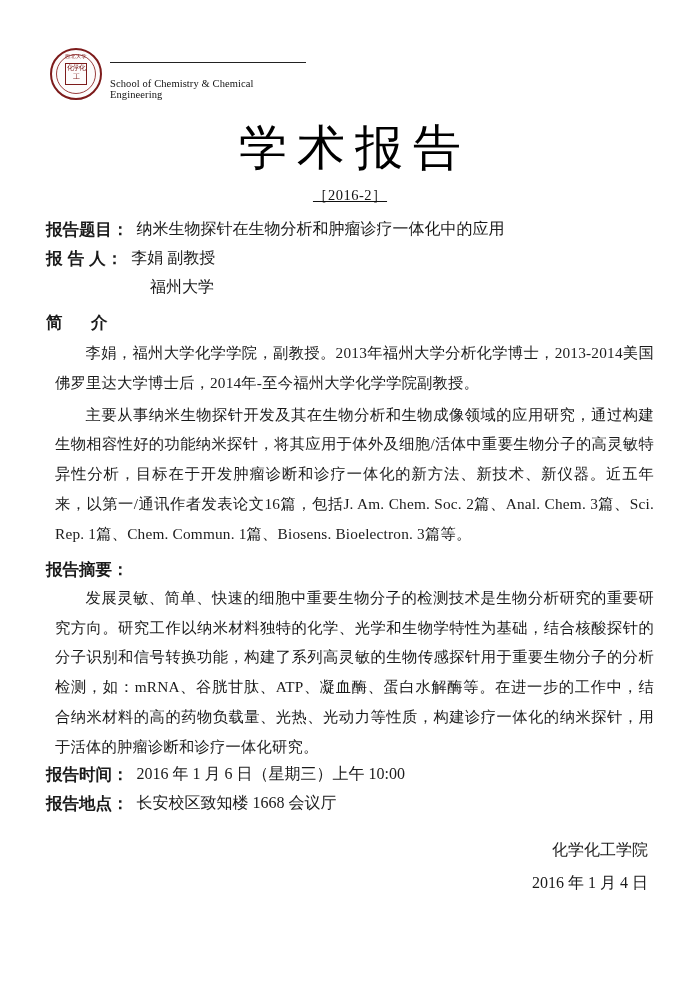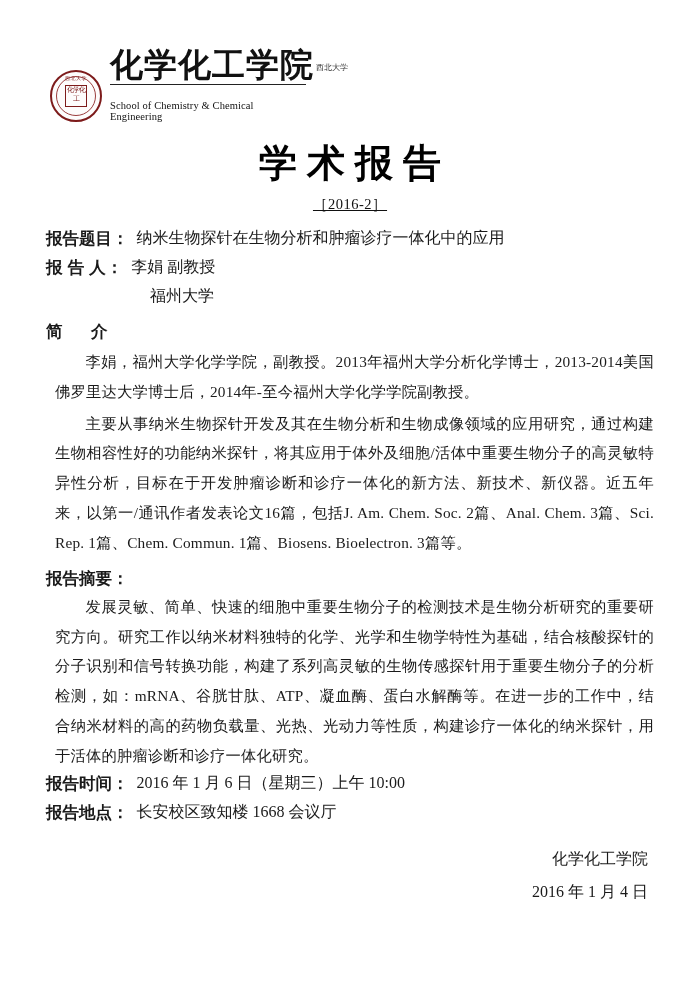--- a/index.html
+++ b/index.html
@@ -96,22 +96,22 @@
     border-top: 1px solid #222;
     padding-top: 16px;
     display: block;
     width: 196px;
   }
 
   
   .doc-title {
     text-align: center;
     font-family: "DejaVu Serif", "Liberation Serif", serif;
-    font-size: 38px;
-    font-weight: bold;
+    font-size: 48px;
+    font-weight: normal;
     letter-spacing: 10px;
     margin: 16px 0 2px 0;
     padding-left: 10px;
     color: #000;
   }
   .doc-issue {
     text-align: center;
     font-size: 14.5px;
     letter-spacing: 0.5px;
     margin: 6px 0 14px 0;
@@ -179,23 +179,20 @@
 <body>
 
 <div class="page">
 
   <div class="logo-row">
     <div class="seal">
       <div class="seal-top-text">西北大学</div>
       <div class="seal-inner">化学化工</div>
     </div>
     <div class="school-block">
-      <div>
-        <span class="school-cn">化学化工学院</span><span class="school-sup">西北大学</span>
-      </div>
       <span class="school-en">School of Chemistry &amp; Chemical Engineering</span>
     </div>
   </div>
 
   <div class="doc-title">学术报告</div>
   <div class="doc-issue">［2016-2］</div>
 
   <div class="field-row">
     <span class="field-label">报告题目：</span>
     <span class="field-value">纳米生物探针在生物分析和肿瘤诊疗一体化中的应用</span>

